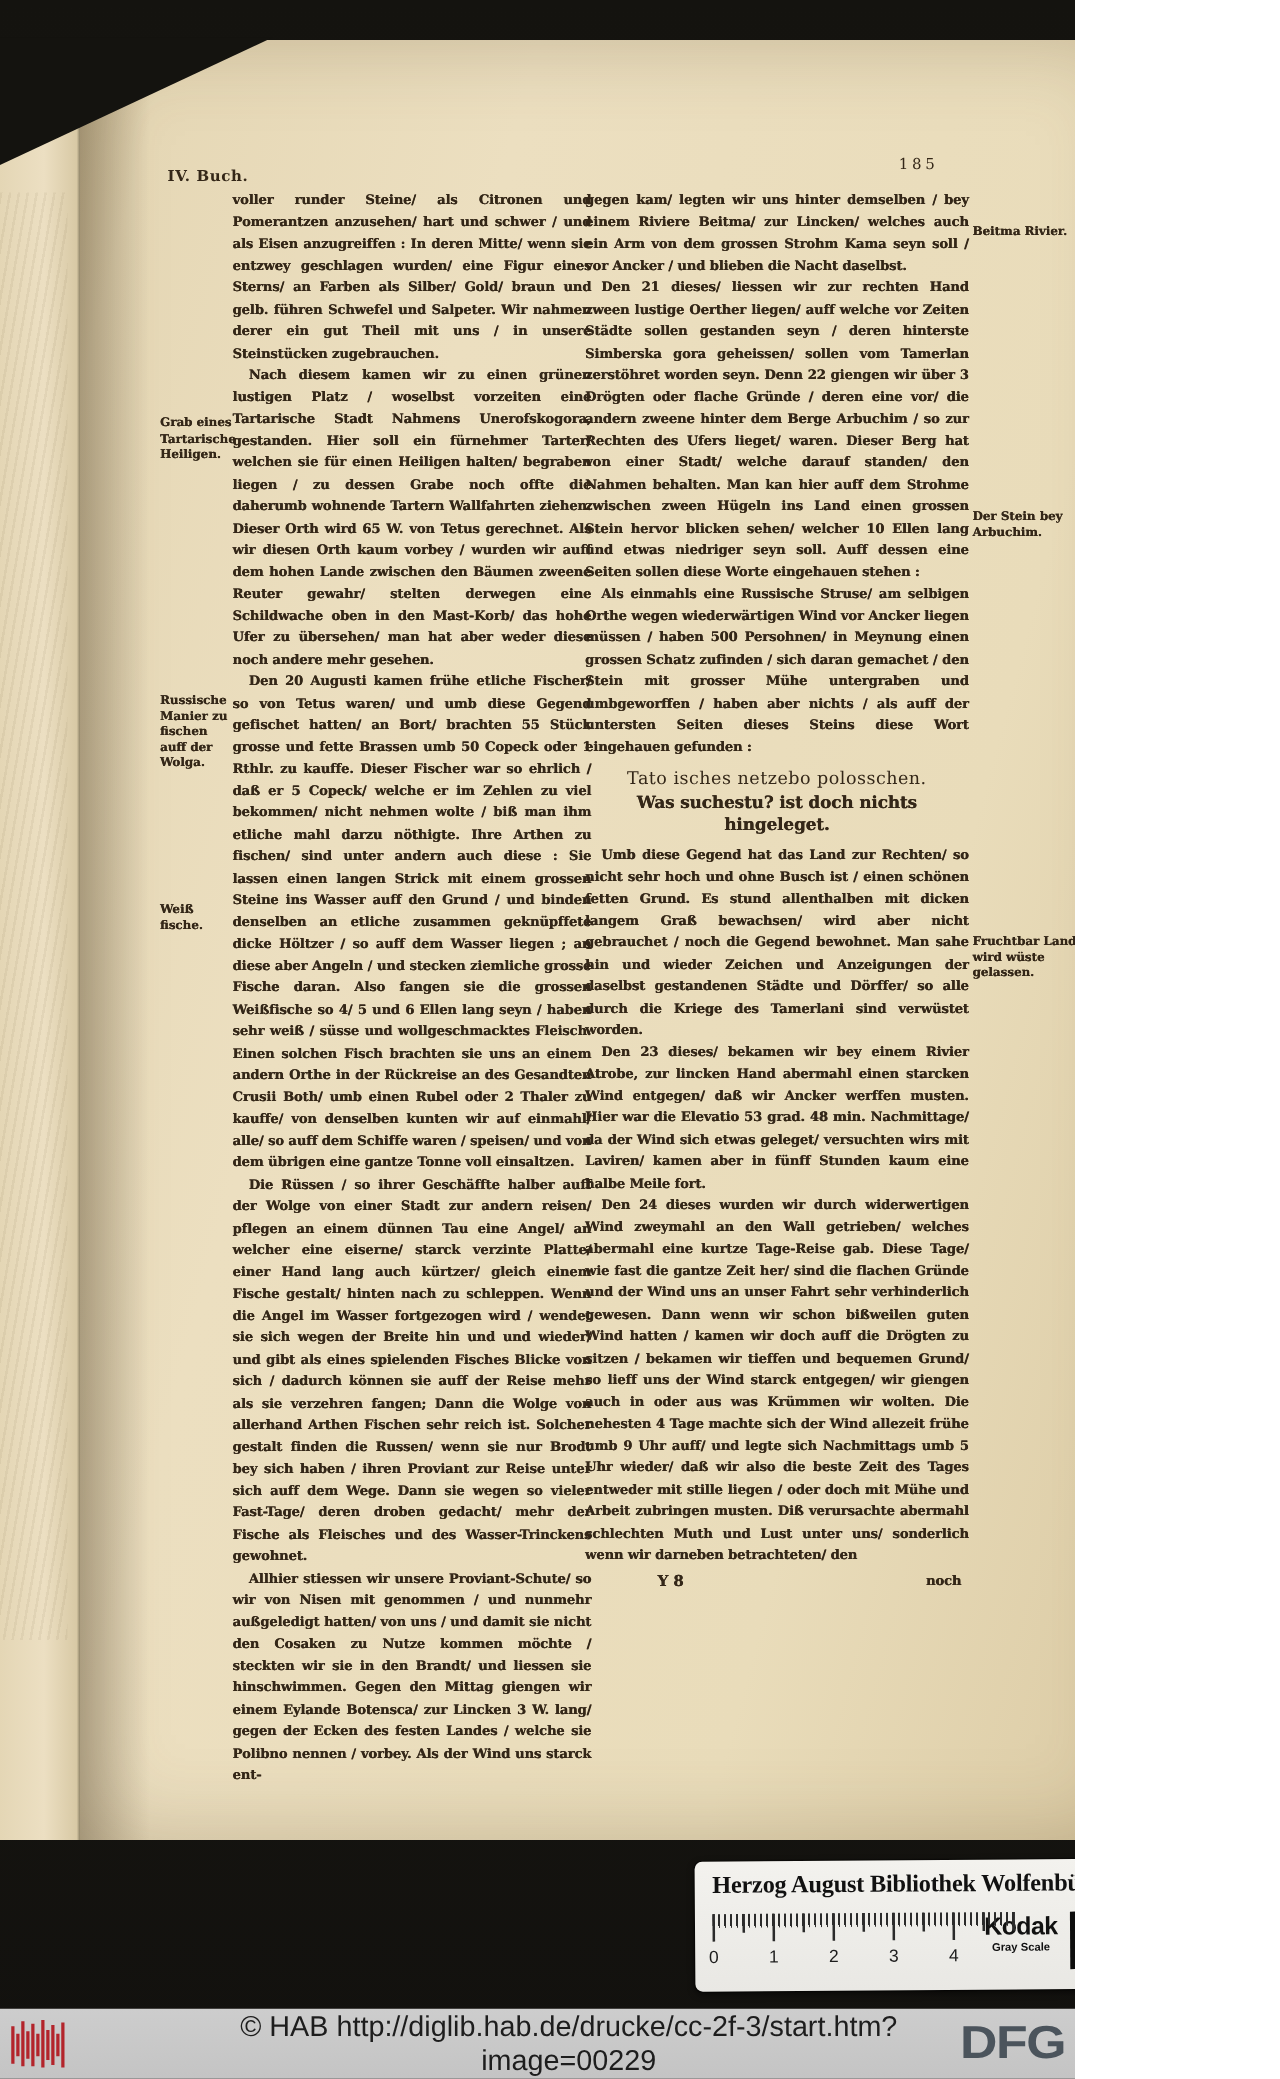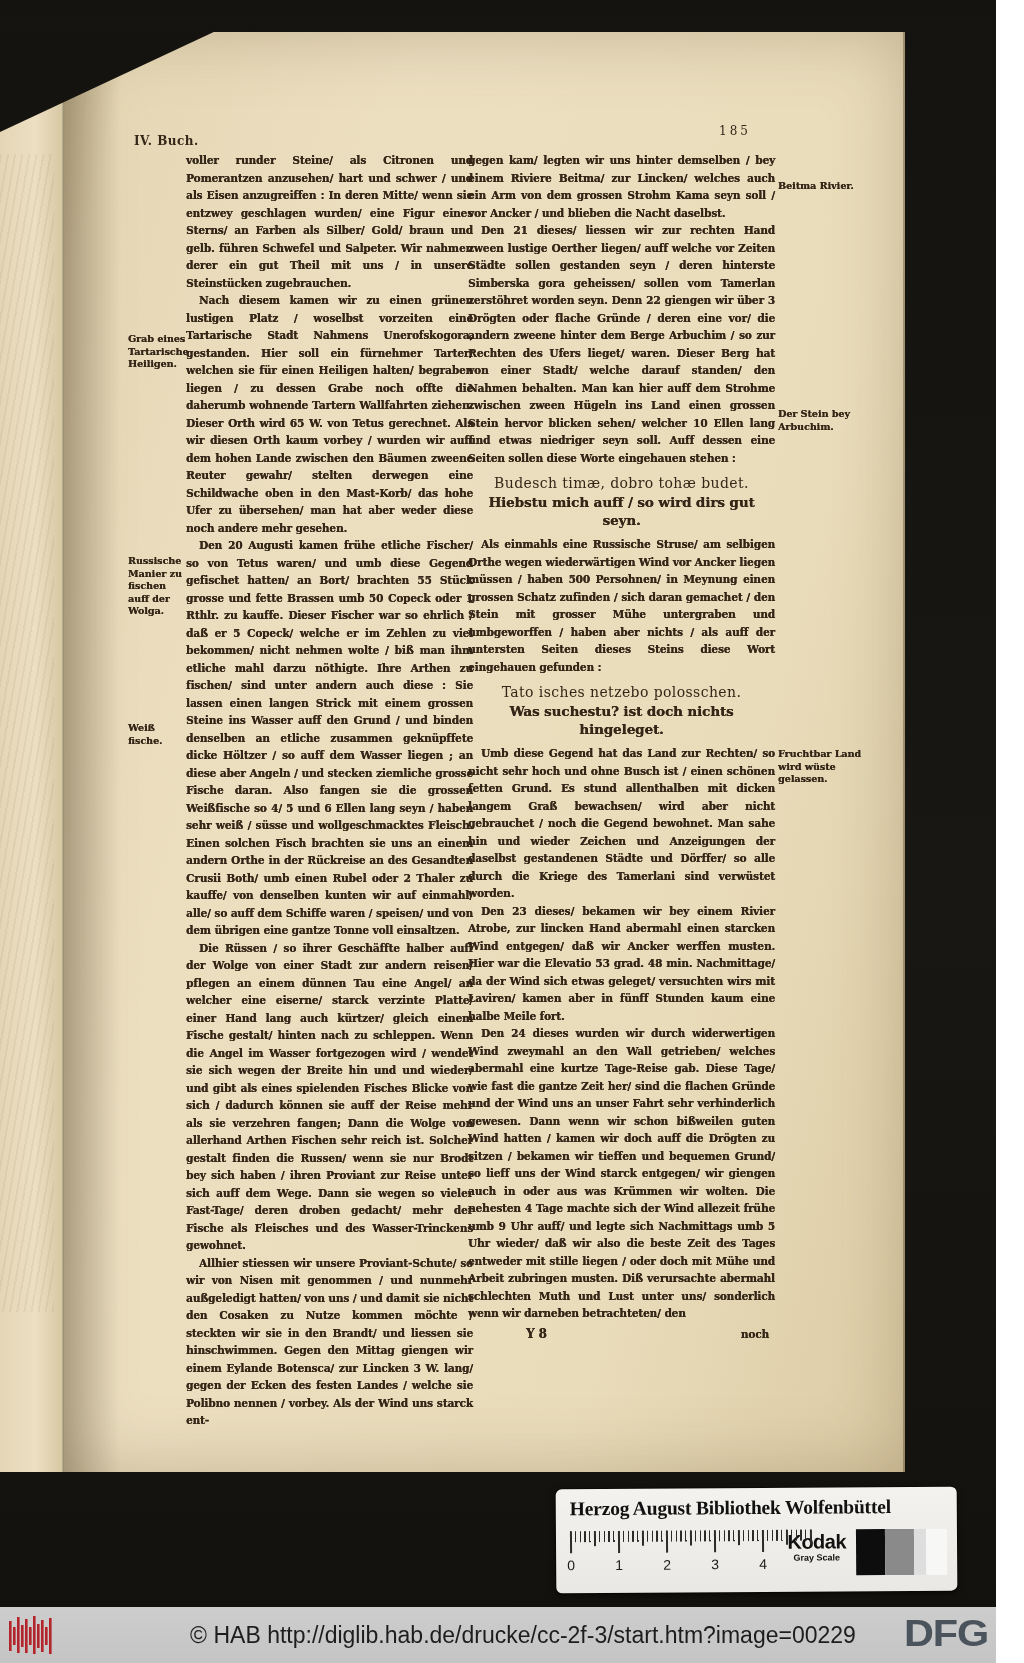--- a/index.html
+++ b/index.html
@@ -1,17 +1,17 @@
 <!DOCTYPE html>
 <html lang="de"><head>
 <meta charset="utf-8">
 <style>
   html,body{margin:0;padding:0;}
   .stage{
-    position:relative; width:996px; height:1663px; overflow:hidden;
+    position:relative; width:860px; height:1663px; overflow:hidden;
     background:linear-gradient(180deg,#14130f 0%,#191713 55%,#12110e 100%);
     font-family:"DejaVu Serif", serif;
   }
   
   .under-page{
     position:absolute; left:0; top:34px; width:64px; height:1438px;
     background:linear-gradient(90deg,#e4d6b5 0%,#ecdfc2 55%,#d8c9a5 96%,#8f8468 100%);
   }
   .under-page::after{ 
     content:""; position:absolute; left:0; top:120px; right:10px; bottom:160px;
@@ -125,24 +125,20 @@
           <div class="para indent">Den 20 Augusti kamen frühe etliche Fischer/ so von Tetus waren/ und umb diese Gegend gefischet hatten/ an Bort/ brachten 55 Stück grosse und fette Brassen umb 50 Copeck oder 1 Rthlr. zu kauffe. Dieser Fischer war so ehrlich / daß er 5 Copeck/ welche er im Zehlen zu viel bekommen/ nicht nehmen wolte / biß man ihm etliche mahl darzu nöthigte. Ihre Arthen zu fischen/ sind unter andern auch diese : Sie lassen einen langen Strick mit einem grossen Steine ins Wasser auff den Grund / und binden denselben an etliche zusammen geknüpffete dicke Höltzer / so auff dem Wasser liegen ; an diese aber Angeln / und stecken ziemliche grosse Fische daran. Also fangen sie die grossen Weißfische so 4/ 5 und 6 Ellen lang seyn / haben sehr weiß / süsse und wollgeschmacktes Fleisch. Einen solchen Fisch brachten sie uns an einem andern Orthe in der Rückreise an des Gesandten Crusii Both/ umb einen Rubel oder 2 Thaler zu kauffe/ von denselben kunten wir auf einmahl/ alle/ so auff dem Schiffe waren / speisen/ und von dem übrigen eine gantze Tonne voll einsaltzen.</div>
           <div class="para indent">Die Rüssen / so ihrer Geschäffte halber auff der Wolge von einer Stadt zur andern reisen/ pflegen an einem dünnen Tau eine Angel/ an welcher eine eiserne/ starck verzinte Platte/ einer Hand lang auch kürtzer/ gleich einem Fische gestalt/ hinten nach zu schleppen. Wenn die Angel im Wasser fortgezogen wird / wendet sie sich wegen der Breite hin und und wieder/ und gibt als eines spielenden Fisches Blicke von sich / dadurch können sie auff der Reise mehr als sie verzehren fangen; Dann die Wolge von allerhand Arthen Fischen sehr reich ist. Solcher gestalt finden die Russen/ wenn sie nur Brodt bey sich haben / ihren Proviant zur Reise unter sich auff dem Wege. Dann sie wegen so vieler Fast-Tage/ deren droben gedacht/ mehr der Fische als Fleisches und des Wasser-Trinckens gewohnet.</div>
           <div class="para indent">Allhier stiessen wir unsere Proviant-Schute/ so wir von Nisen mit genommen / und nunmehr außgeledigt hatten/ von uns / und damit sie nicht den Cosaken zu Nutze kommen möchte / steckten wir sie in den Brandt/ und liessen sie hinschwimmen. Gegen den Mittag giengen wir einem Eylande Botensca/ zur Lincken 3 W. lang/ gegen der Ecken des festen Landes / welche sie Polibno nennen / vorbey. Als der Wind uns starck ent-</div>
         </div>
     </div>
 
     <div class="col col-right">
       <div>
           <div class="para">gegen kam/ legten wir uns hinter demselben / bey einem Riviere Beitma/ zur Lincken/ welches auch ein Arm von dem grossen Strohm Kama seyn soll / vor Ancker / und blieben die Nacht daselbst.</div>
           <div class="para indent">Den 21 dieses/ liessen wir zur rechten Hand zween lustige Oerther liegen/ auff welche vor Zeiten Städte sollen gestanden seyn / deren hinterste Simberska gora geheissen/ sollen vom Tamerlan zerstöhret worden seyn. Denn 22 giengen wir über 3 Drögten oder flache Gründe / deren eine vor/ die andern zweene hinter dem Berge Arbuchim / so zur Rechten des Ufers lieget/ waren. Dieser Berg hat von einer Stadt/ welche darauf standen/ den Nahmen behalten. Man kan hier auff dem Strohme zwischen zween Hügeln ins Land einen grossen Stein hervor blicken sehen/ welcher 10 Ellen lang und etwas niedriger seyn soll. Auff dessen eine Seiten sollen diese Worte eingehauen stehen :</div>
-          <div class="quote">
-            <div class="quote-latin">Budesch timæ, dobro tohæ budet.</div>
-            <div class="quote-fraktur">Hiebstu mich auff / so wird dirs gut seyn.</div>
-          </div>
           <div class="para indent">Als einmahls eine Russische Struse/ am selbigen Orthe wegen wiederwärtigen Wind vor Ancker liegen müssen / haben 500 Persohnen/ in Meynung einen grossen Schatz zufinden / sich daran gemachet / den Stein mit grosser Mühe untergraben und umbgeworffen / haben aber nichts / als auff der untersten Seiten dieses Steins diese Wort eingehauen gefunden :</div>
           <div class="quote">
             <div class="quote-latin">Tato isches netzebo polosschen.</div>
             <div class="quote-fraktur">Was suchestu? ist doch nichts hingeleget.</div>
           </div>
           <div class="para indent">Umb diese Gegend hat das Land zur Rechten/ so nicht sehr hoch und ohne Busch ist / einen schönen fetten Grund. Es stund allenthalben mit dicken langem Graß bewachsen/ wird aber nicht gebrauchet / noch die Gegend bewohnet. Man sahe hin und wieder Zeichen und Anzeigungen der daselbst gestandenen Städte und Dörffer/ so alle durch die Kriege des Tamerlani sind verwüstet worden.</div>
           <div class="para indent">Den 23 dieses/ bekamen wir bey einem Rivier Atrobe, zur lincken Hand abermahl einen starcken Wind entgegen/ daß wir Ancker werffen musten. Hier war die Elevatio 53 grad. 48 min. Nachmittage/ da der Wind sich etwas geleget/ versuchten wirs mit Laviren/ kamen aber in fünff Stunden kaum eine halbe Meile fort.</div>
           <div class="para indent">Den 24 dieses wurden wir durch widerwertigen Wind zweymahl an den Wall getrieben/ welches abermahl eine kurtze Tage-Reise gab. Diese Tage/ wie fast die gantze Zeit her/ sind die flachen Gründe und der Wind uns an unser Fahrt sehr verhinderlich gewesen. Dann wenn wir schon bißweilen guten Wind hatten / kamen wir doch auff die Drögten zu sitzen / bekamen wir tieffen und bequemen Grund/ so lieff uns der Wind starck entgegen/ wir giengen auch in oder aus was Krümmen wir wolten. Die nehesten 4 Tage machte sich der Wind allezeit frühe umb 9 Uhr auff/ und legte sich Nachmittags umb 5 Uhr wieder/ daß wir also die beste Zeit des Tages entweder mit stille liegen / oder doch mit Mühe und Arbeit zubringen musten. Diß verursachte abermahl schlechten Muth und Lust unter uns/ sonderlich wenn wir darneben betrachteten/ den</div>
         </div>
       <div class="sig-row">

